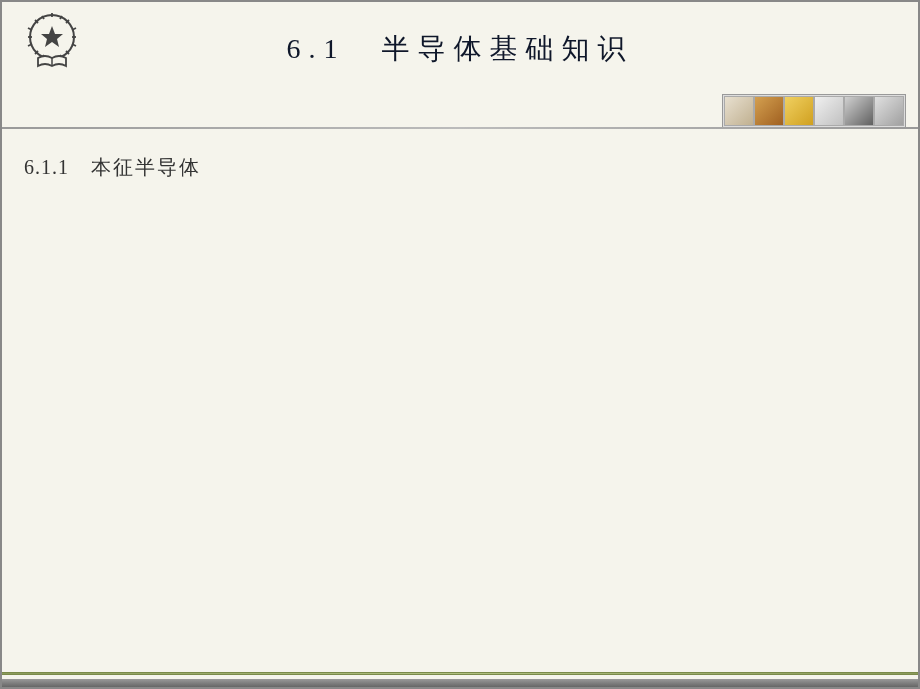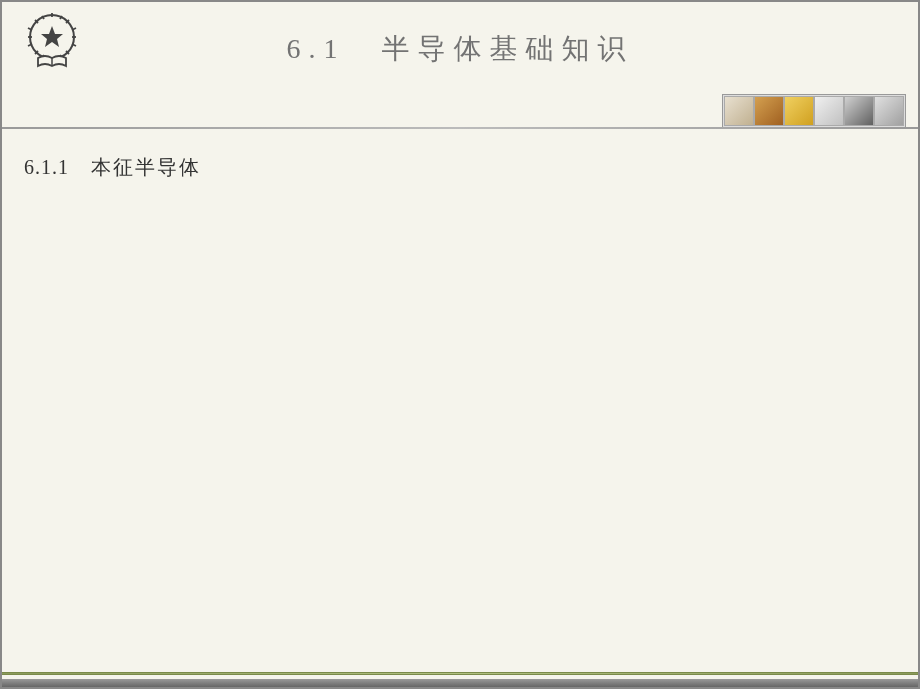--- a/index.html
+++ b/index.html
@@ -34,21 +34,21 @@
       height: 60px;
     }
     .title {
       position: absolute;
       top: 28px;
       left: 0;
       width: 100%;
       text-align: center;
       font-size: 28px;
       letter-spacing: 8px;
-      color: #737373;
+      color: #0f172a;
       font-family: "SimSun", "宋体", serif;
     }
     .icon-strip {
       position: absolute;
       top: 92px;
       right: 12px;
       display: flex;
       gap: 0;
       border: 1px solid #999;
       padding: 1px;

